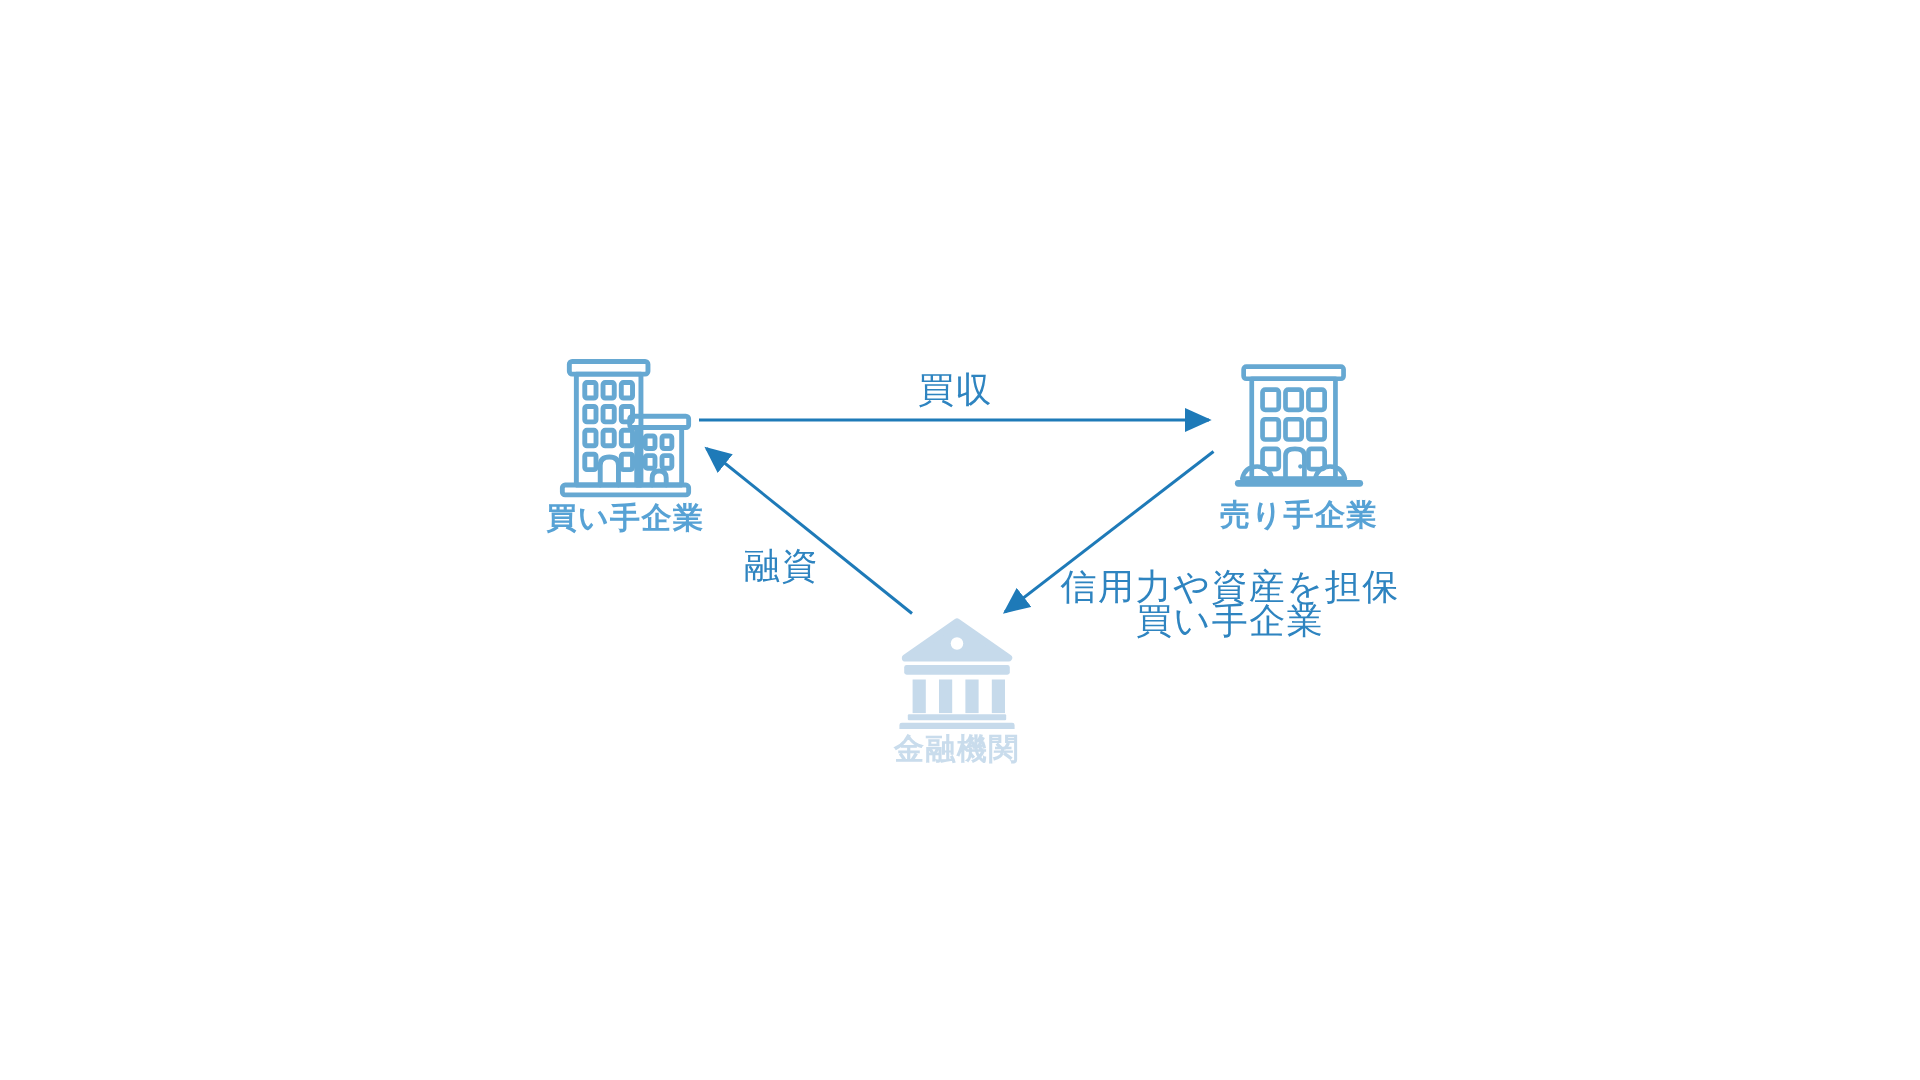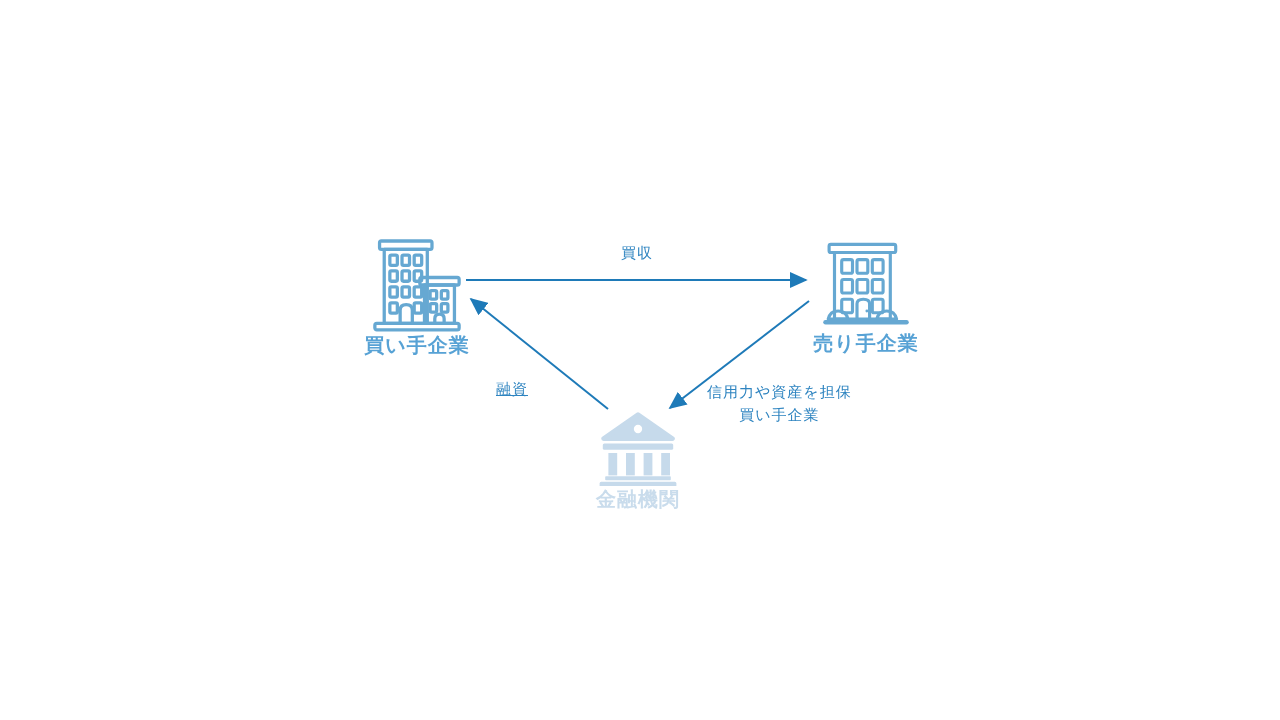--- a/index.html
+++ b/index.html
@@ -9,21 +9,21 @@
   .node{position:absolute;display:flex;flex-direction:column;align-items:center;}
   .node-icon svg{display:block;}
   .bldg{fill:none;stroke:var(--building-stroke,#66A8D2);stroke-width:3.5;stroke-linecap:round;stroke-linejoin:round;}
   .bldg-fill{fill:var(--building-stroke,#66A8D2);stroke:none;}
   .bank-shape{fill:var(--bank-fill,#C6DAEB);stroke:none;}
   .bank-pediment{fill:var(--bank-fill,#C6DAEB);stroke:var(--bank-fill,#C6DAEB);stroke-width:6;stroke-linejoin:round;}
 
   .node-label{font-weight:700;font-size:20px;letter-spacing:1px;color:var(--node-label,#57A2D5);white-space:nowrap;text-align:center;}
   .bank-label{color:var(--bank-label,#C9DCEC);}
 
-  .edge-label{position:absolute;font-size:15px;color:var(--edge-label,#2E84C0);white-space:nowrap;letter-spacing:1px;}
+  .edge-label{position:absolute;font-size:24px;color:var(--edge-label,#2E84C0);white-space:nowrap;letter-spacing:1px;}
   .edge-label.two-line{line-height:23px;}
 
   .arrow-layer{position:absolute;left:0;top:0;width:1280px;height:720px;pointer-events:none;}
   .arrow-line{stroke:var(--arrow,#1E7AB8);stroke-width:2;fill:none;}
   .arrow-head{fill:var(--arrow,#1E7AB8);}
 </style>
 </head>
 <body>
 
 <div class="stage">
@@ -104,20 +104,20 @@
         <rect class="bank-shape" x="79" y="51" width="11" height="28"></rect>
         <rect class="bank-shape" x="9" y="80" width="82" height="5" rx="1"></rect>
         <rect class="bank-shape" x="2" y="87" width="96" height="7" rx="2"></rect>
       </svg>
     </span>
     <span class="node-label bank-label">金融機関</span>
   </div>
 
   <div class="edge-label" style="left:577px;top:244px;width:120px;text-align:center;">買収</div>
 
-  <div class="edge-label" style="left:496px;top:380px;text-decoration:underline;">融資</div>
+  <div class="edge-label" style="left:496px;top:361px;">融資</div>
 
   <div class="edge-label two-line" style="left:707px;top:380px;text-align:center;">
     <div>信用力や資産を担保</div>
     <div>買い手企業</div>
   </div>
 
 </div>
 
 </body></html>

